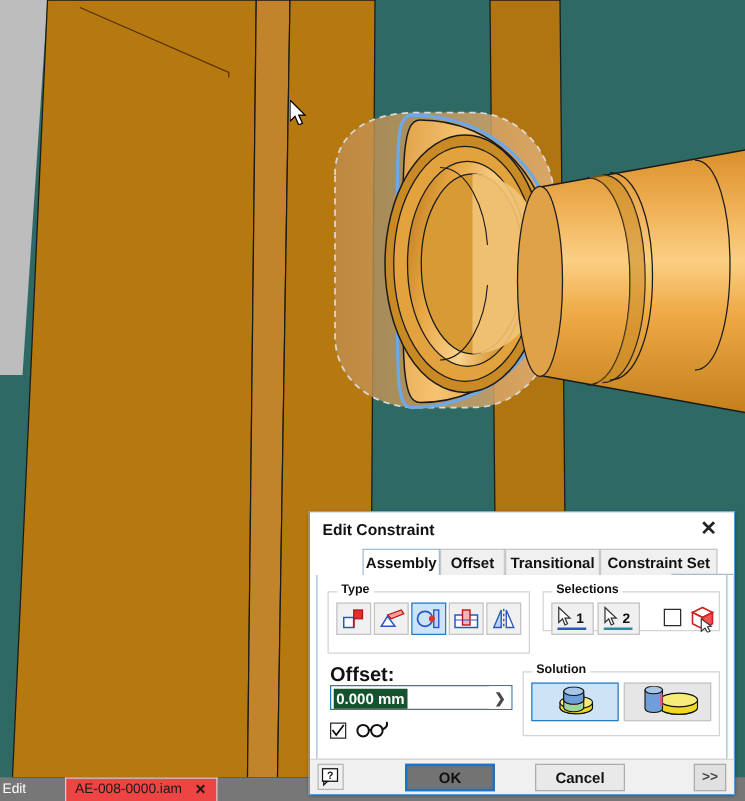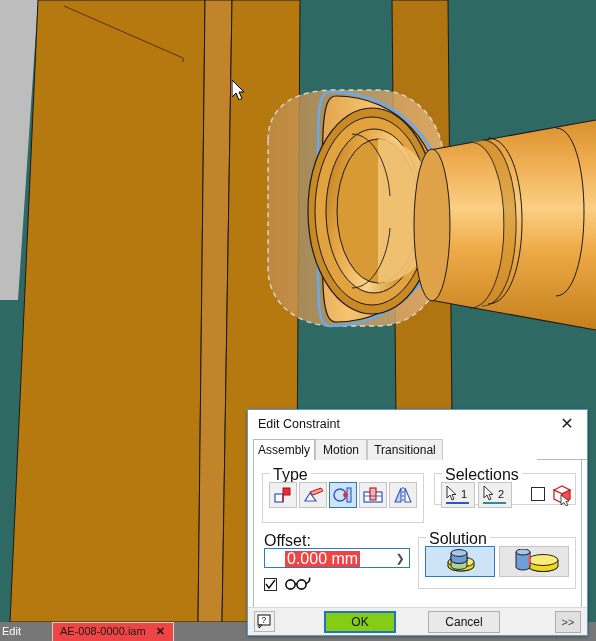--- a/index.html
+++ b/index.html
@@ -41,20 +41,21 @@
     font-weight:bold;
   }
   
   #dialog{
     position:absolute;left:247px;top:409px;width:341px;height:227px;
     background:#ffffff;
     border:1px solid #5b9bd5;
     box-sizing:border-box;
     font-size:12px;color:#111;
     box-shadow:0 1px 3px rgba(0,0,0,0.35);
+    font-weight:bold;
   }
   #dlg-titlebar{
     position:relative;height:29px;background:#ffffff;
   }
   #dlg-title{
     position:absolute;left:10px;top:7px;font-size:12.5px;color:#111;
   }
   #dlg-close{
     position:absolute;right:7px;top:2px;width:26px;height:24px;
     display:flex;align-items:center;justify-content:center;
@@ -64,20 +65,21 @@
   #dlg-tabs{
     position:absolute;left:0;top:29px;width:339px;height:22px;
     background:#ffffff;
   }
   .tab{
     position:absolute;top:0;height:22px;box-sizing:border-box;
     font-size:12px;color:#111;
     display:flex;align-items:center;justify-content:center;
     background:#f0f0f0;border:1px solid #c8c8c8;border-bottom:1px solid #a8bcd0;
     cursor:pointer;
+    margin-left:37px;
   }
   .tab.active{
     background:#ffffff;border:1px solid #a8bcd0;border-bottom:1px solid #ffffff;
   }
   #tab-0{left:5px;width:62px;}
   #tab-1{left:67px;width:52px;}
   #tab-2{left:119px;width:76px;}
   #tab-3{left:195px;width:94px;}
   #tab-filler{
     position:absolute;left:289px;top:0;width:50px;height:21px;
@@ -88,21 +90,21 @@
     position:absolute;left:5px;top:50px;width:329px;height:148px;
     background:#ffffff;border:1px solid #a8bcd0;border-top:none;
     box-sizing:border-box;
   }
   
   .group{
     position:absolute;border:1px solid #d4d4d4;box-sizing:border-box;
   }
   .group-label{
     position:absolute;top:-8px;left:7px;background:#ffffff;
-    padding:0 3px;font-size:16px;color:#111;
+    padding:0 3px;font-size:10px;color:#111;
   }
   #grp-type{left:8px;top:13px;width:162px;height:50px;}
   #grp-sel{left:180px;top:13px;width:142px;height:32px;}
   #grp-sol{left:164px;top:77px;width:158px;height:52px;}
   
   .tb-btn{
     position:absolute;top:8px;width:28px;height:26px;
     background:#f0f0f0;border:1px solid #c4c4c4;box-sizing:border-box;
     cursor:pointer;display:flex;align-items:center;justify-content:center;
   }
@@ -122,22 +124,22 @@
   #sel-cube{
     position:absolute;left:116px;top:10px;width:22px;height:22px;cursor:pointer;
   }
   
   #offset-label{position:absolute;left:10px;top:72px;font-size:16px;color:#111;}
   #offset-box{
     position:absolute;left:10px;top:88px;width:146px;height:20px;
     border:1px solid #2a7ac0;background:#ffffff;box-sizing:border-box;cursor:text;
   }
   #offset-value{
-    position:absolute;left:20px;top:2px;height:16px;line-height:16px;
-    background:#ef4444;color:#ffffff;font-size:16px;padding:0 2px;
+    position:absolute;left:2px;top:2px;height:16px;line-height:16px;
+    background:#14532d;color:#ffffff;font-size:12px;padding:0 2px;
     white-space:nowrap;
   }
   #offset-arrow{
     position:absolute;right:0;top:0;width:18px;height:18px;
     display:flex;align-items:center;justify-content:center;
     font-size:11px;color:#4a4a4a;background:#ffffff;cursor:pointer;
   }
   #predict-check{
     position:absolute;left:10px;top:118px;width:13px;height:13px;
     border:1px solid #2b2b2b;background:#ffffff;box-sizing:border-box;
@@ -157,21 +159,21 @@
     position:absolute;left:0;bottom:0;width:339px;height:28px;
     background:#f0f0f0;border-top:1px solid #d8d8d8;box-sizing:border-box;
   }
   #btn-help{
     position:absolute;left:6px;top:3px;width:21px;height:21px;
     background:#f0f0f0;border:1px solid #b5b5b5;box-sizing:border-box;
     display:flex;align-items:center;justify-content:center;cursor:pointer;
   }
   #btn-ok{
     position:absolute;left:76px;top:3px;width:72px;height:22px;
-    background:#84cc16;border:2px solid #1f72c4;box-sizing:border-box;
+    background:#737373;border:2px solid #1f72c4;box-sizing:border-box;
     display:flex;align-items:center;justify-content:center;
     font-size:12px;color:#111;cursor:pointer;
   }
   #btn-cancel{
     position:absolute;left:156px;top:3px;width:72px;height:22px;
     background:#e9e9e9;border:1px solid #adadad;box-sizing:border-box;
     display:flex;align-items:center;justify-content:center;
     font-size:12px;color:#111;cursor:pointer;margin-left:24px;
   }
   #btn-more{
@@ -283,22 +285,23 @@
 
 <div id="dialog">
 
   <div id="dlg-titlebar">
     <div id="dlg-title">Edit Constraint</div>
     <div id="dlg-close">✕</div>
   </div>
 
   <div id="dlg-tabs">
     <div id="tab-0" class="tab active">Assembly</div>
-    <div id="tab-1" class="tab">Motion</div>
+    <div id="tab-1" class="tab">Offset</div>
     <div id="tab-2" class="tab">Transitional</div>
+    <div id="tab-3" class="tab">Constraint Set</div>
     <div id="tab-filler"></div>
   </div>
 
   <div id="dlg-panel">
 
     <div id="grp-type" class="group">
       <span class="group-label">Type</span>
 
       <div id="ty-0" class="tb-btn">
         <svg width="20" height="18" viewBox="0 0 20 18">

